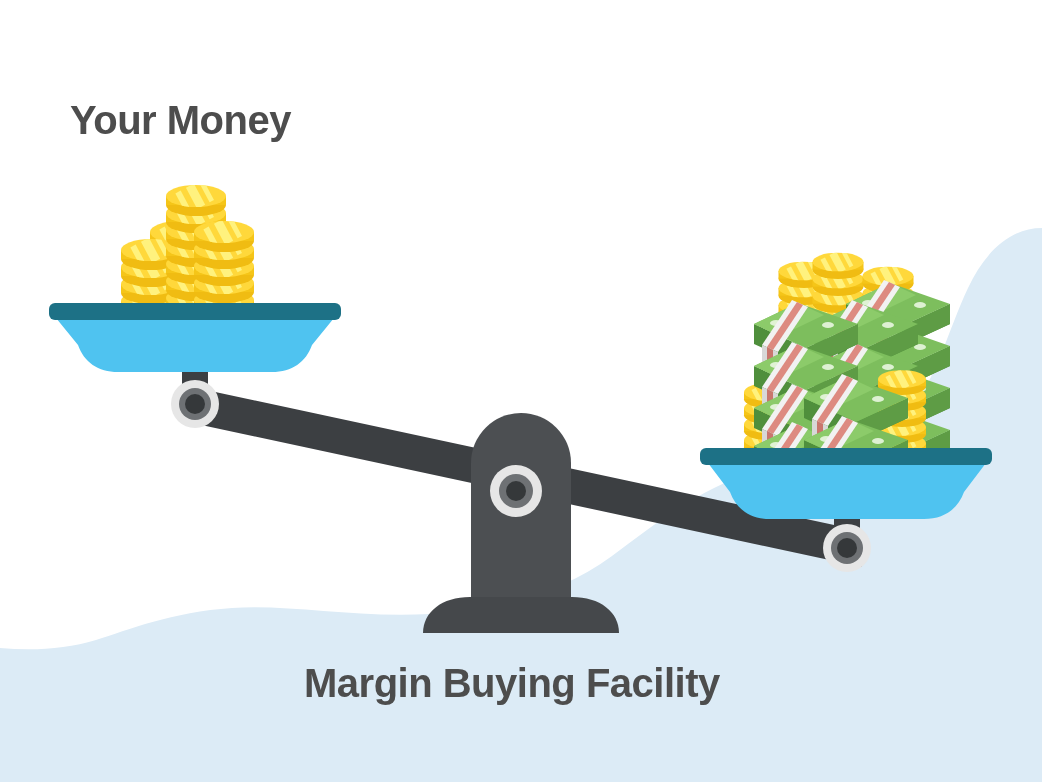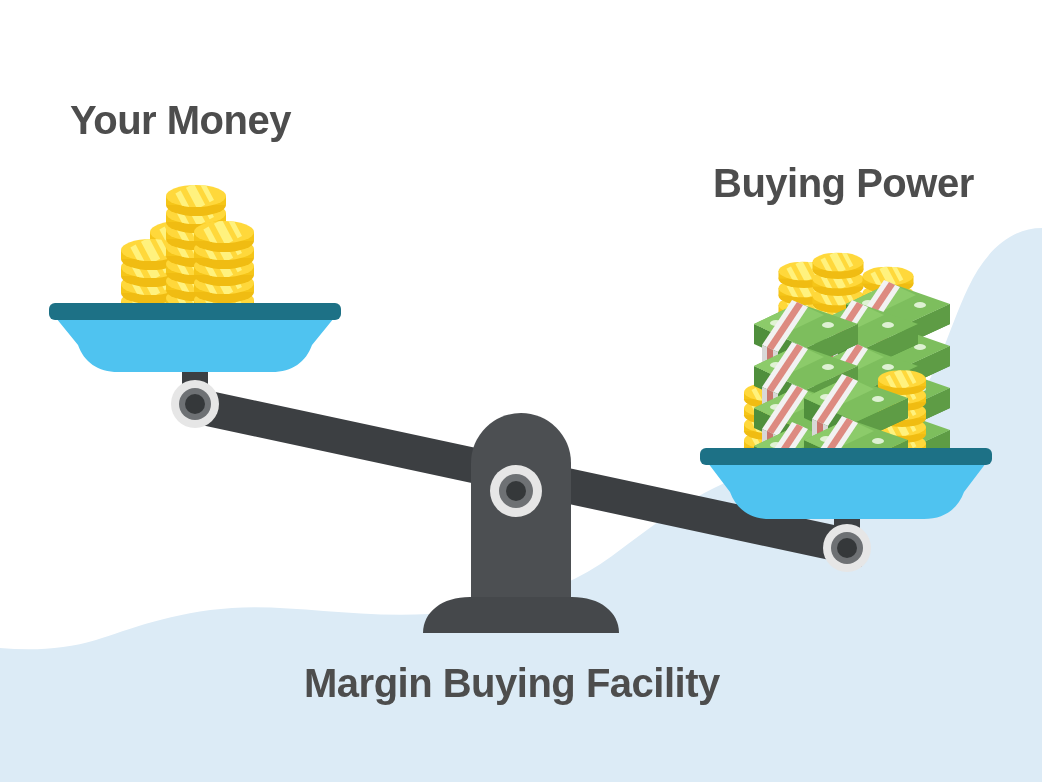--- a/index.html
+++ b/index.html
@@ -232,17 +232,16 @@
     </g>
     <g>
       <circle cx="847" cy="548" r="24" fill="#e6e6e6"></circle>
       <circle cx="847" cy="548" r="16" fill="#6e7174"></circle>
       <circle cx="847" cy="548" r="10" fill="#35383a"></circle>
     </g>
   </svg>
 
   <div class="label" id="label-your-money">Your Money</div>
 
-  <div class="label" id="label-buying-power">Buying Power</div>
 
   <div class="label" id="label-caption">Margin Buying Facility</div>
 
 </div>
 
 </body></html>

